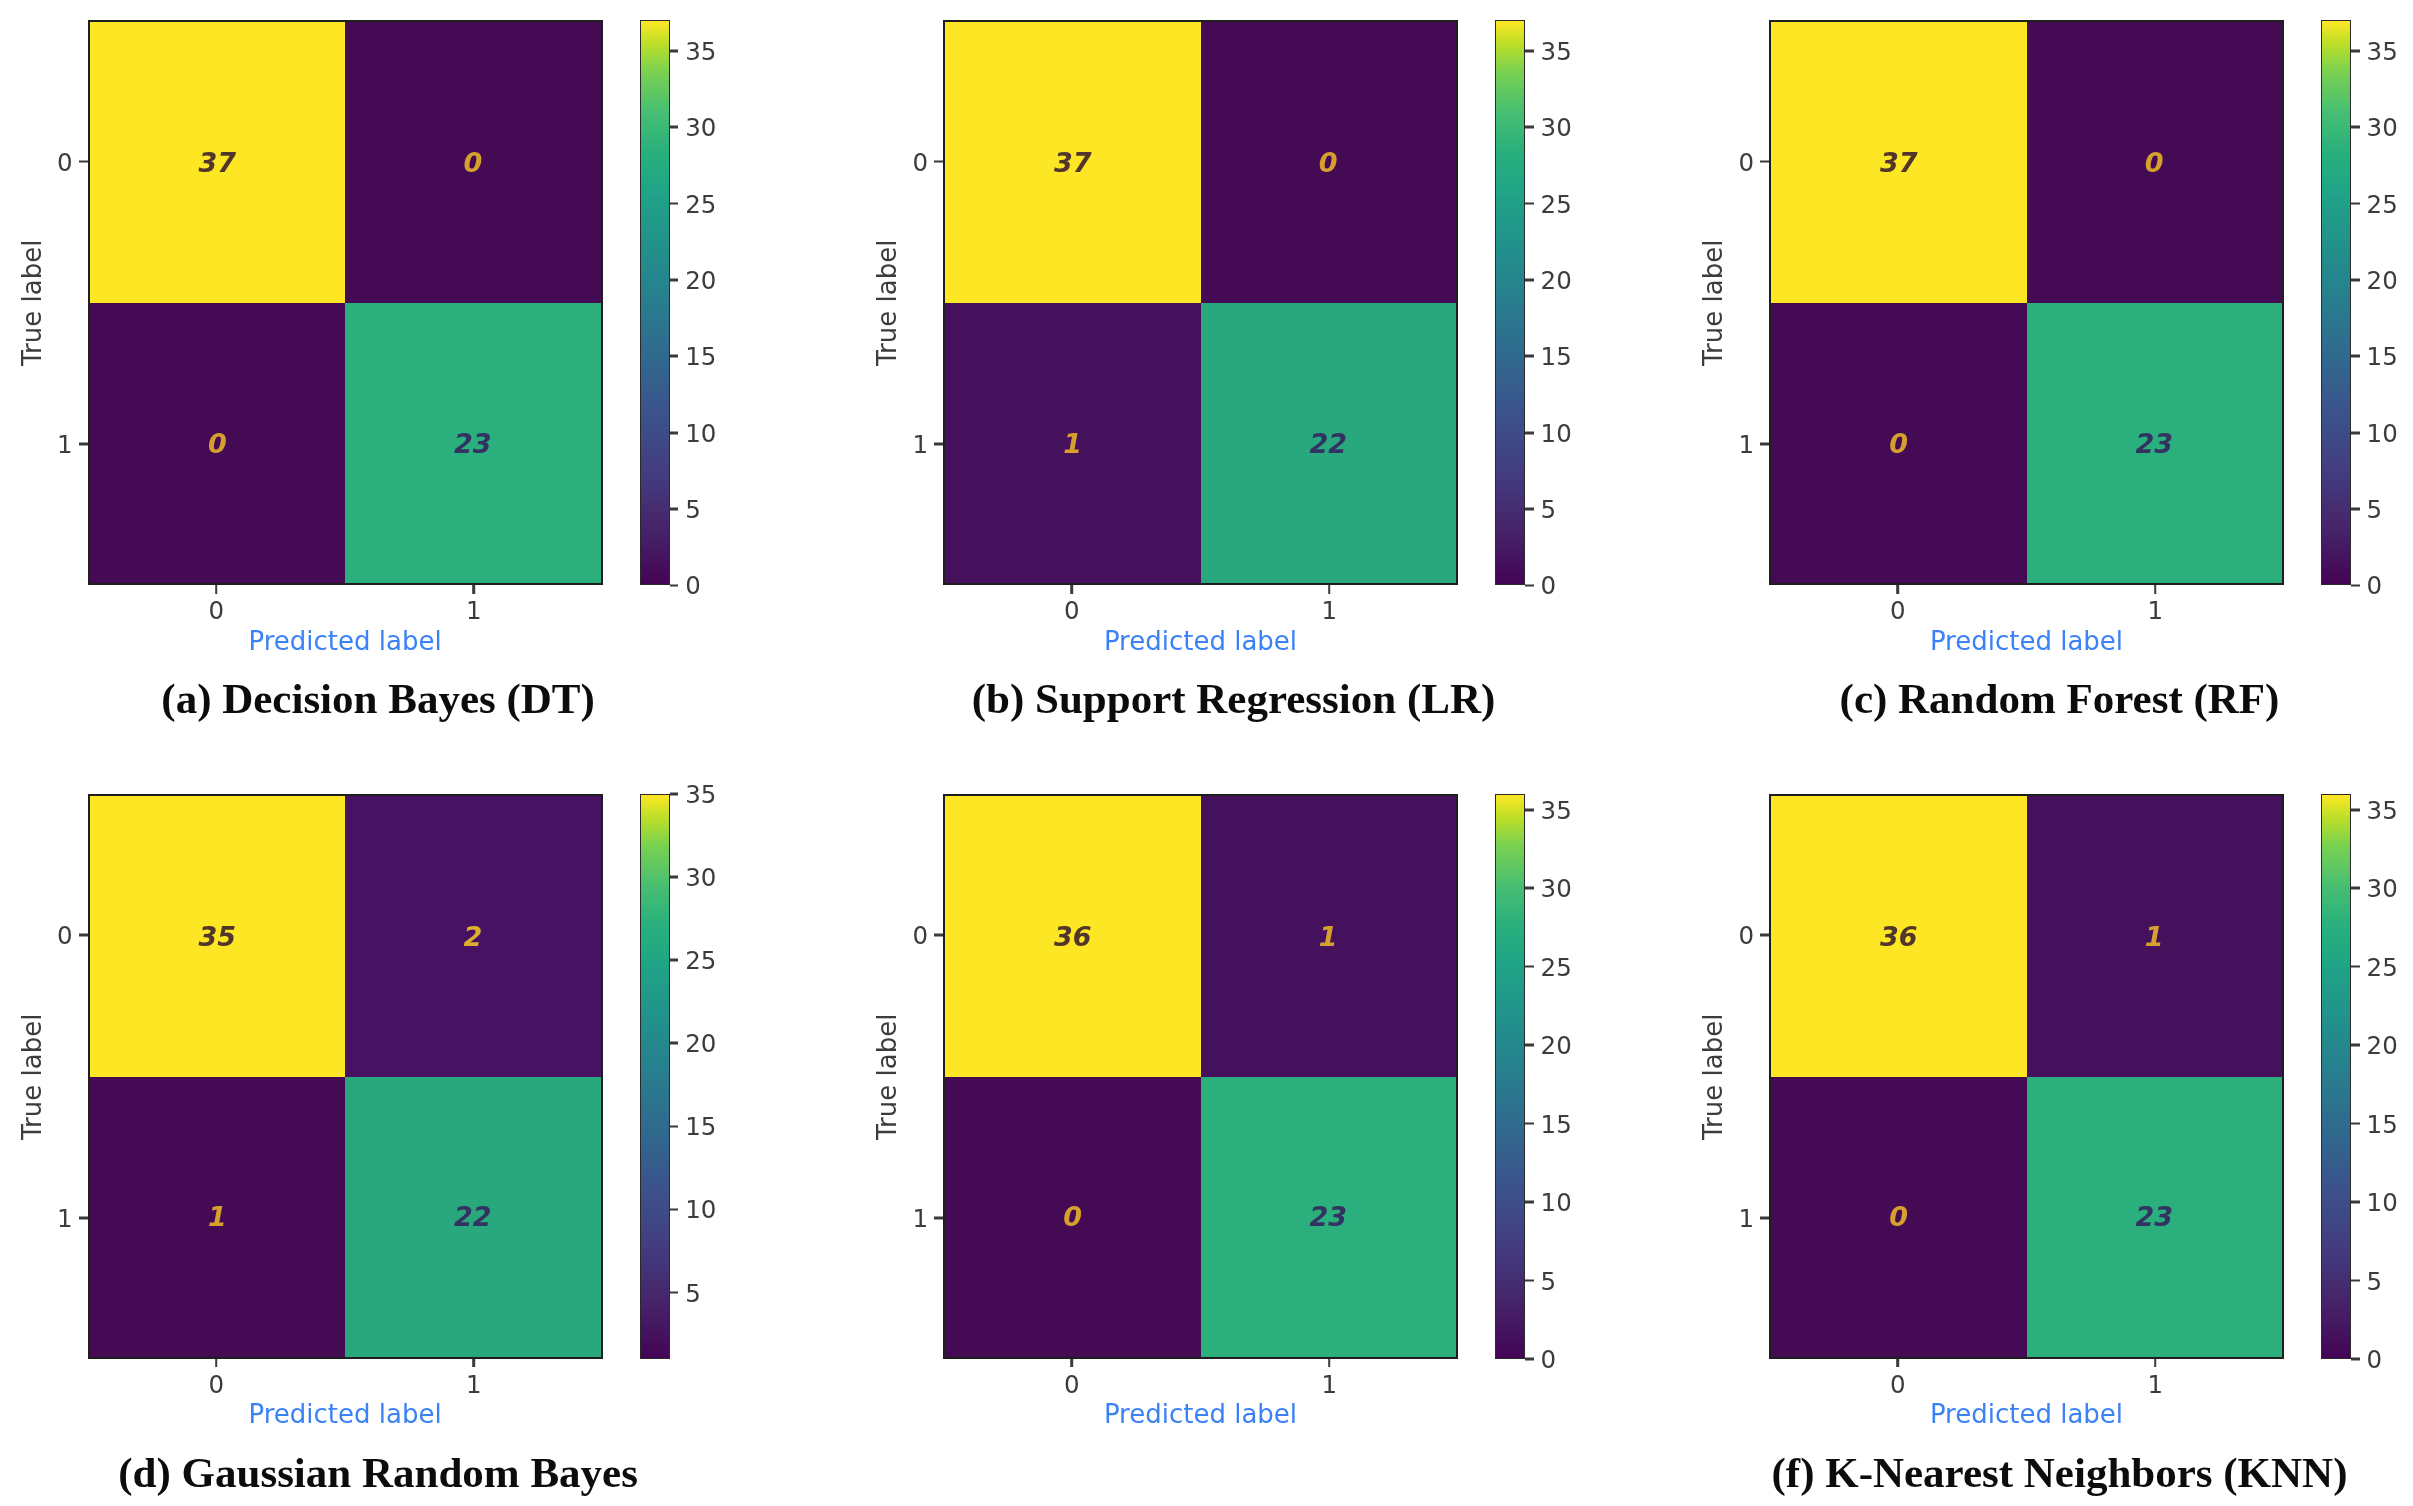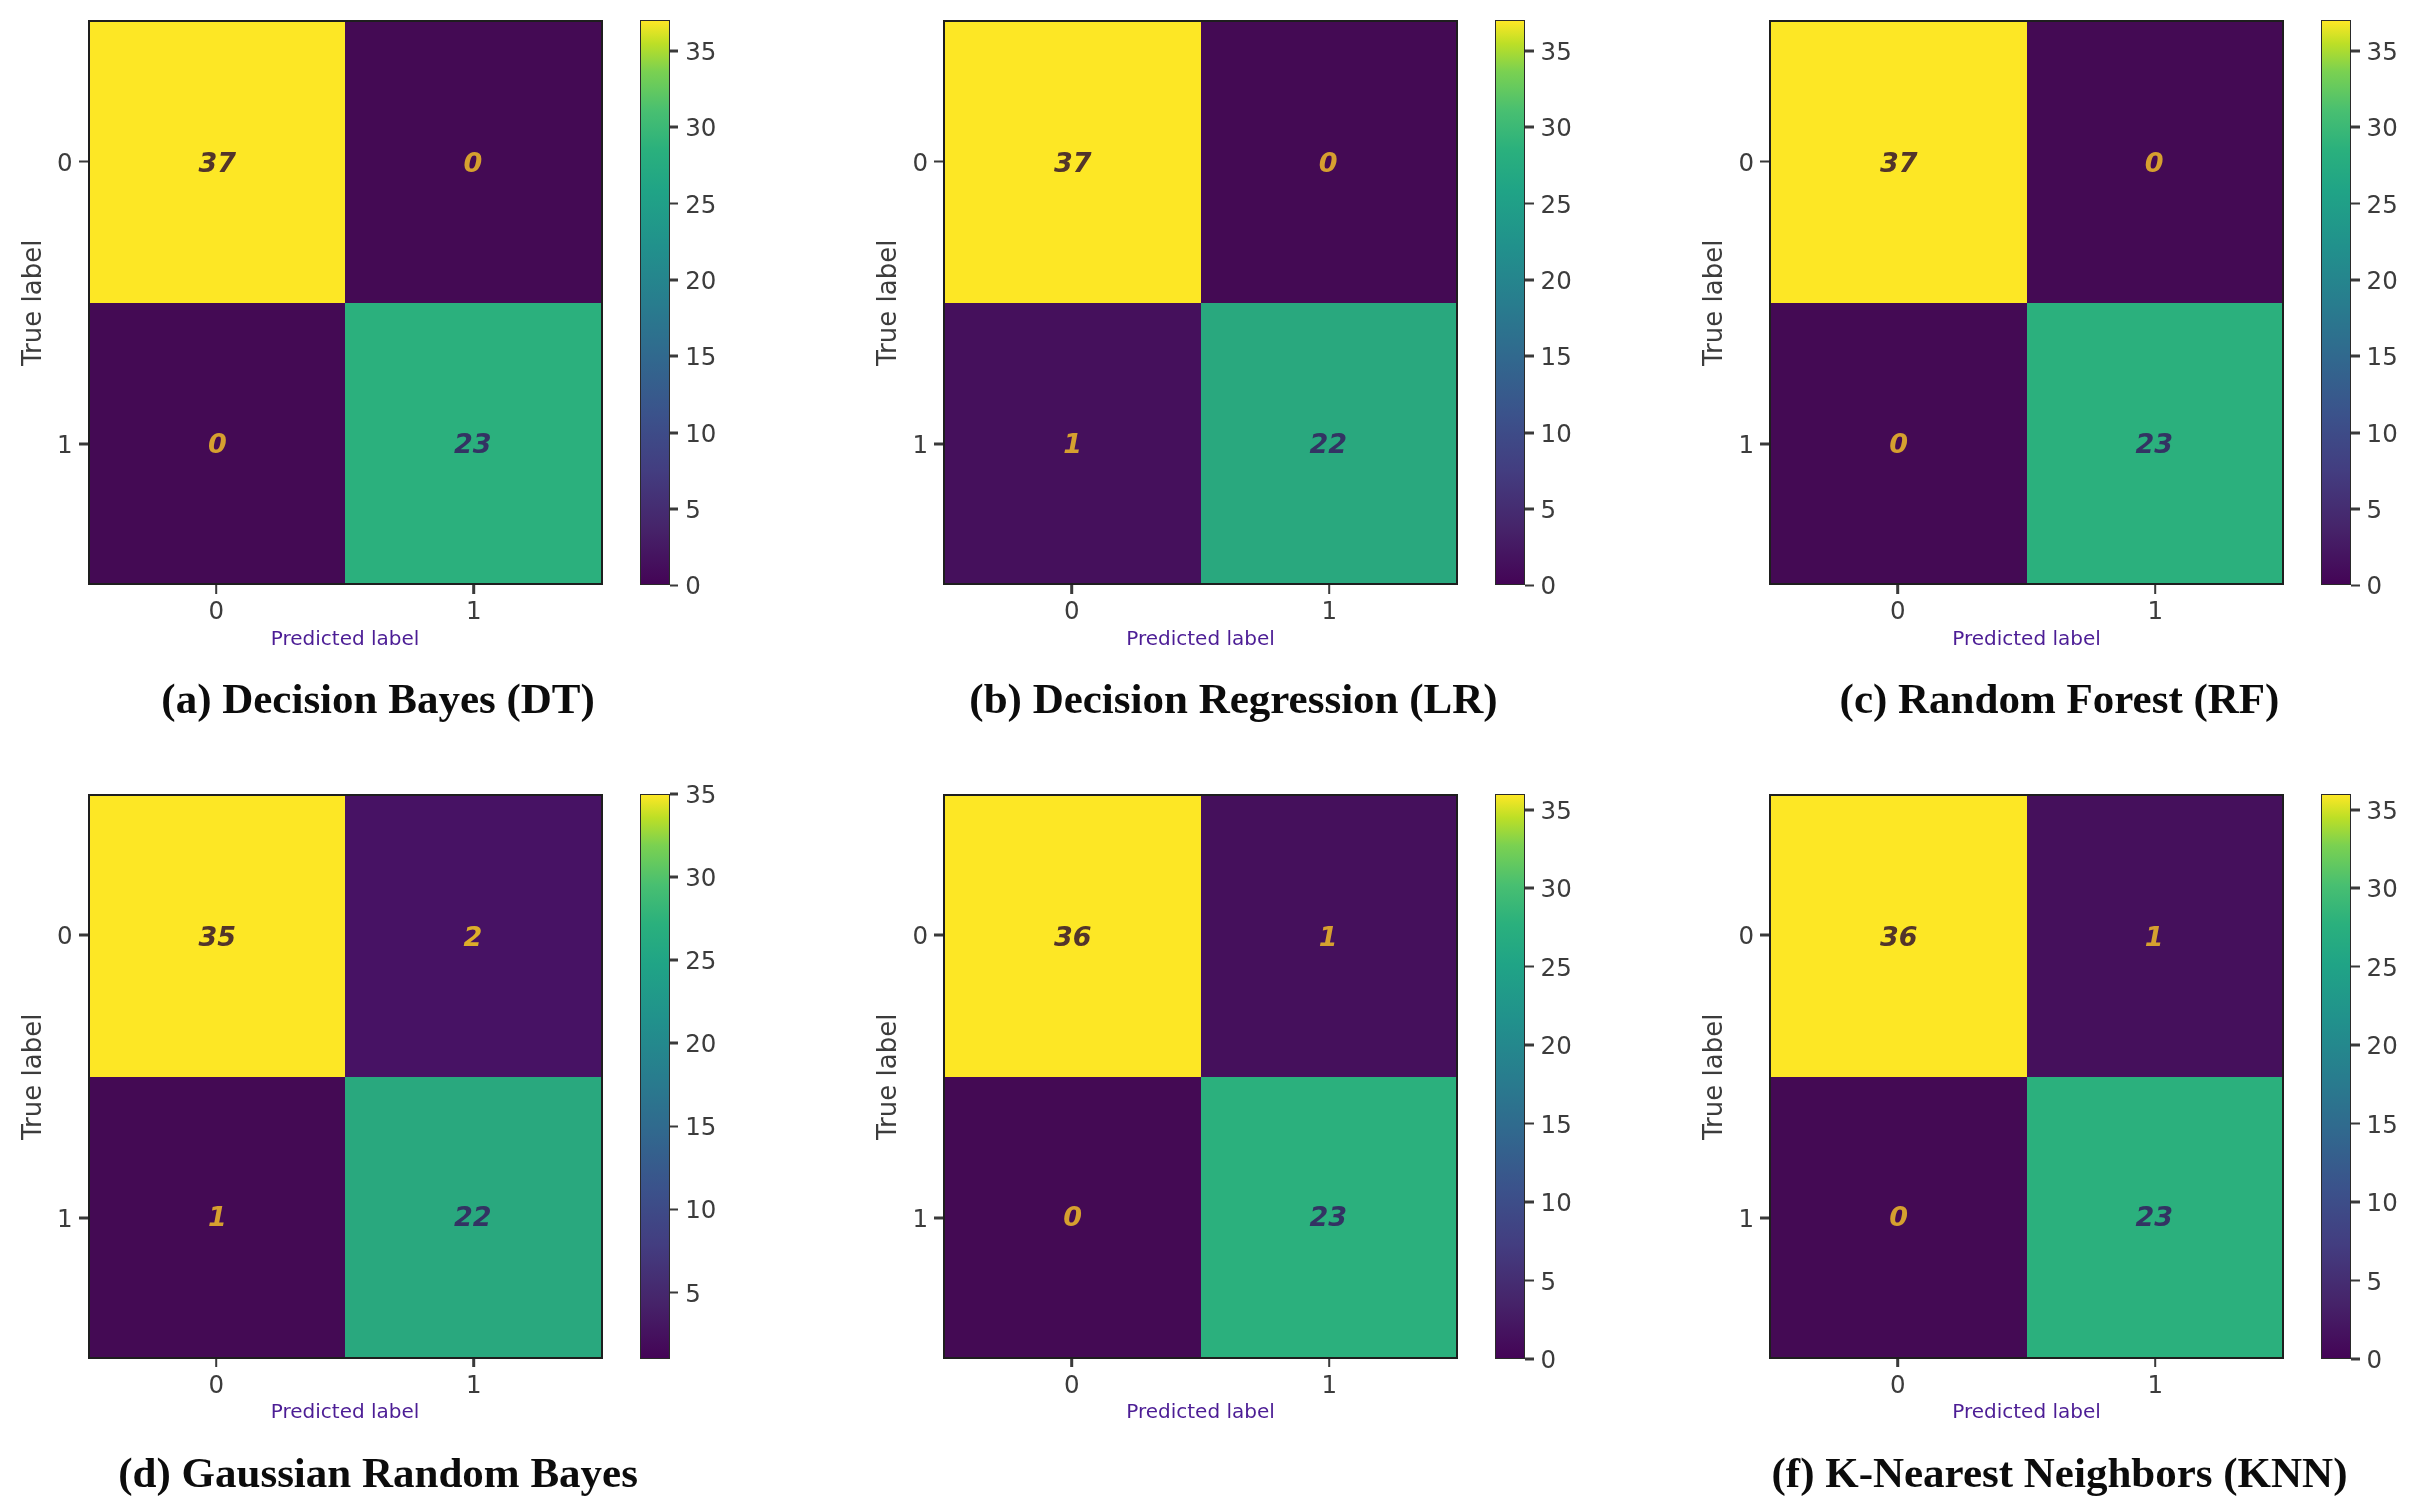--- a/index.html
+++ b/index.html
@@ -32,21 +32,21 @@
           #440456 0%,#46246a 10%,#433d80 20%,#3b528b 30%,#31688e 40%,#287d8e 50%,
           #21918c 60%,#20a486 70%,#2ab07d 77%,#48bf71 84%,#7ad151 91%,#bddf26 96%,#fde725 100%);}
   .cbar-ticks{position:absolute;left:0;top:0;width:100%;height:100%;}
   .cbar-tick{position:absolute;left:30px;transform:translateY(-50%);display:flex;align-items:center;}
   .cbar-tick i{display:block;width:8.8px;height:2.7px;background:#3a3a3a;}
   .cbar-tick b{font-weight:400;font-size:24.5px;color:#3c3c3c;margin-left:6.8px;font-family:"DejaVu Sans",sans-serif;}
   .xticks{grid-column:3;grid-row:2;position:relative;}
   .xtick{position:absolute;top:0;transform:translateX(-50%);display:flex;flex-direction:column;align-items:center;
          font-size:24.5px;color:#3c3c3c;}
   .xtick i{display:block;width:2.7px;height:8.2px;background:#3a3a3a;margin-bottom:2.7px;}
-  .xlabel{grid-column:3;grid-row:3;text-align:center;font-size:20px;color:#4c1d95;padding-top:1.4px;}
+  .xlabel{grid-column:3;grid-row:3;text-align:center;font-size:26px;color:#3b82f6;padding-top:1.4px;}
   .caption{margin-left:var(--off);width:729px;margin-top:6.8px;text-align:center;white-space:nowrap;
            font-family:"Liberation Serif",serif;font-weight:bold;font-size:43px;color:#0c0c0c;}
   b{font-weight:inherit;font-style:normal;} i{font-style:normal;}
 </style>
 </head>
 <body>
 
 <div class="canvas">
 <div class="grid">
 
@@ -182,21 +182,21 @@
               <i></i>
               <b>0</b>
             </span>
         <span class="xtick" style="left:75%">
               <i></i>
               <b>1</b>
             </span>
       </div>
       <div class="xlabel">Predicted label</div>
     </div>
-    <div class="caption">(b) Decision Regression (LR)</div>
+    <div class="caption">(b) Support Regression (LR)</div>
   </section>
 
   <section class="panel row1 p-c">
     <div class="fig">
       <div class="ylabel">True label</div>
       <div class="yticks">
         <span class="ytick" style="top:25%">
               <b>0</b>
               <i></i>
             </span>

